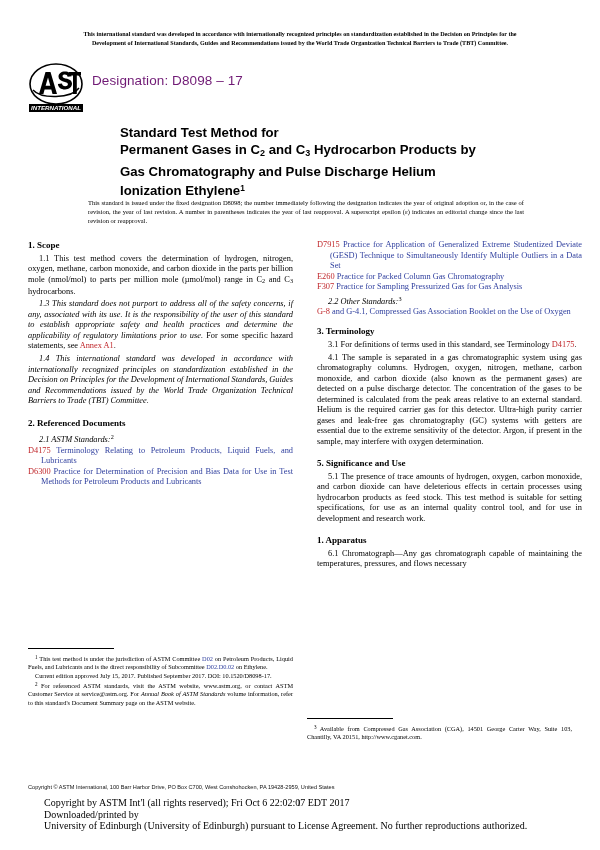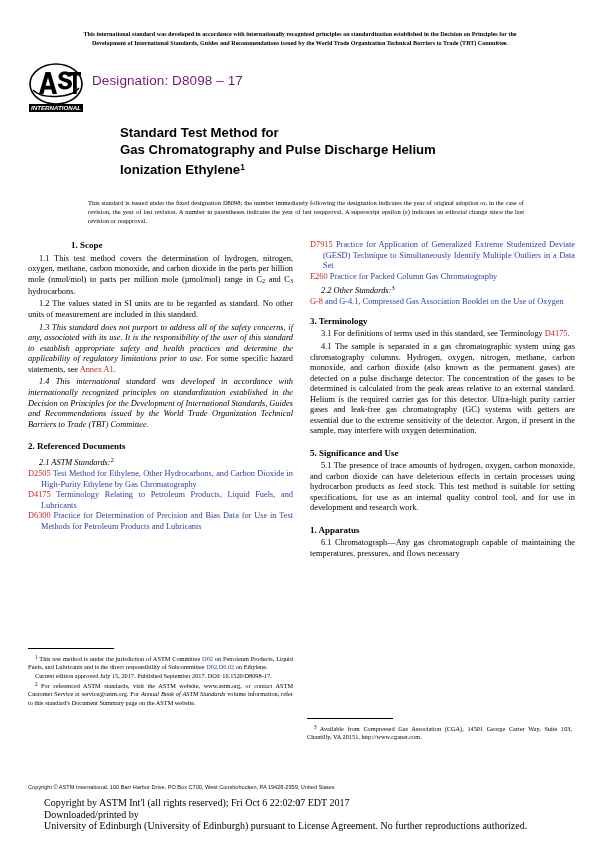--- a/index.html
+++ b/index.html
@@ -87,31 +87,31 @@
   
   .col {
     position: absolute;
     top: 240px;
     width: 265px;
     font-size: 8.35px;
     line-height: 10.55px;
     text-align: justify;
   }
   .col-left  { left: 28px; }
-  .col-right { left: 310px; }
+  .col-right { left: 317px; }
 
   h2.sec {
     font-family: "Liberation Serif", serif;
     font-weight: bold;
     font-size: 9px;
     line-height: 11px;
     margin: 0;
     padding: 8.5px 0 2.5px 0;
   }
-  h2.sec.first { padding-top: 0; margin-left: 43px; }
+  h2.sec.first { padding-top: 0; }
 
   p.para {
     margin: 0;
     padding: 0 0 2.2px 0;
     text-indent: 11px;
     text-align: justify;
     hyphens: auto;
   }
   p.ital { font-style: italic; }
   p.ital .roman { font-style: normal; }
@@ -223,56 +223,56 @@
 
       <rect x="2" y="41" width="54" height="8" fill="#000000"></rect>
       <text x="29" y="47.4" fill="#ffffff" font-family="Liberation Sans, sans-serif" font-size="6.2" font-weight="bold" font-style="italic" text-anchor="middle">INTERNATIONAL</text>
     </svg>
   </div>
 
   <div class="designation">Designation: D8098 – 17</div>
 
   <div class="title">
     <div>Standard Test Method for</div>
+    <div><span>Permanent Gases in C</span><sub>2</sub><span> and C</span><sub>3</sub><span> Hydrocarbon Products by</span></div>
     <div>Gas Chromatography and Pulse Discharge Helium</div>
     <div><span>Ionization Ethylene</span><sup>1</sup></div>
   </div>
 
   <div class="issued">This standard is issued under the fixed designation D8098; the number immediately following the designation indicates the year of original adoption or, in the case of revision, the year of last revision. A number in parentheses indicates the year of last reapproval. A superscript epsilon (ε) indicates an editorial change since the last revision or reapproval.</div>
 
   <div class="col col-left">
 
     <h2 class="sec first">1. Scope</h2>
 
     <p class="para"><span>1.1 This test method covers the determination of hydrogen, nitrogen, oxygen, methane, carbon monoxide, and carbon dioxide in the parts per billion mole (nmol/mol) to parts per million mole (µmol/mol) range in C</span><sub class="cs">2</sub><span> and C</span><sub class="cs">3</sub><span> hydrocarbons.</span></p>
 
-    <p class="para">1.2 The values stated in SI units are to be regarded as standard. No other units of measurement are included in this standard.</p>
 
     <p class="para ital"><span>1.3 This standard does not purport to address all of the safety concerns, if any, associated with its use. It is the responsibility of the user of this standard to establish appropriate safety and health practices and determine the applicability of regulatory limitations prior to use.</span><span class="roman"> For some specific hazard statements, see </span><span class="roman lnk-red">Annex A1</span><span class="roman">.</span></p>
 
     <p class="para ital">1.4 This international standard was developed in accordance with internationally recognized principles on standardization established in the Decision on Principles for the Development of International Standards, Guides and Recommendations issued by the World Trade Organization Technical Barriers to Trade (TBT) Committee.</p>
 
     <h2 class="sec">2. Referenced Documents</h2>
 
     <p class="subhead"><span>2.1  ASTM Standards:</span><sup>2</sup></p>
 
-    <p class="ref"><span class="desig">D2505</span> <span>Test Method for Ethylene, Other Hydrocarbons, and Carbon Dioxide in High-Purity Ethylene by Gas Chromatography</span></p>
 
     <p class="ref"><span class="desig">D4175</span> <span>Terminology Relating to Petroleum Products, Liquid Fuels, and Lubricants</span></p>
 
     <p class="ref"><span class="desig">D6300</span> <span>Practice for Determination of Precision and Bias Data for Use in Test Methods for Petroleum Products and Lubricants</span></p>
 
   </div>
 
   <div class="col col-right">
 
     <p class="ref"><span class="desig">D7915</span> <span>Practice for Application of Generalized Extreme Studentized Deviate (GESD) Technique to Simultaneously Identify Multiple Outliers in a Data Set</span></p>
 
     <p class="ref"><span class="desig">E260</span> <span>Practice for Packed Column Gas Chromatography</span></p>
 
+    <p class="ref"><span class="desig">F307</span> <span>Practice for Sampling Pressurized Gas for Gas Analysis</span></p>
 
     <p class="subhead"><span>2.2  Other Standards:</span><sup>3</sup></p>
 
     <p class="ref other"><span class="desig">G-8</span><span> and G-4.1, Compressed Gas Association Booklet on the Use of Oxygen</span></p>
 
     <h2 class="sec">3. Terminology</h2>
 
     <p class="para"><span>3.1 For definitions of terms used in this standard, see Terminology </span><span class="lnk-red">D4175</span><span>.</span></p>
 
 

